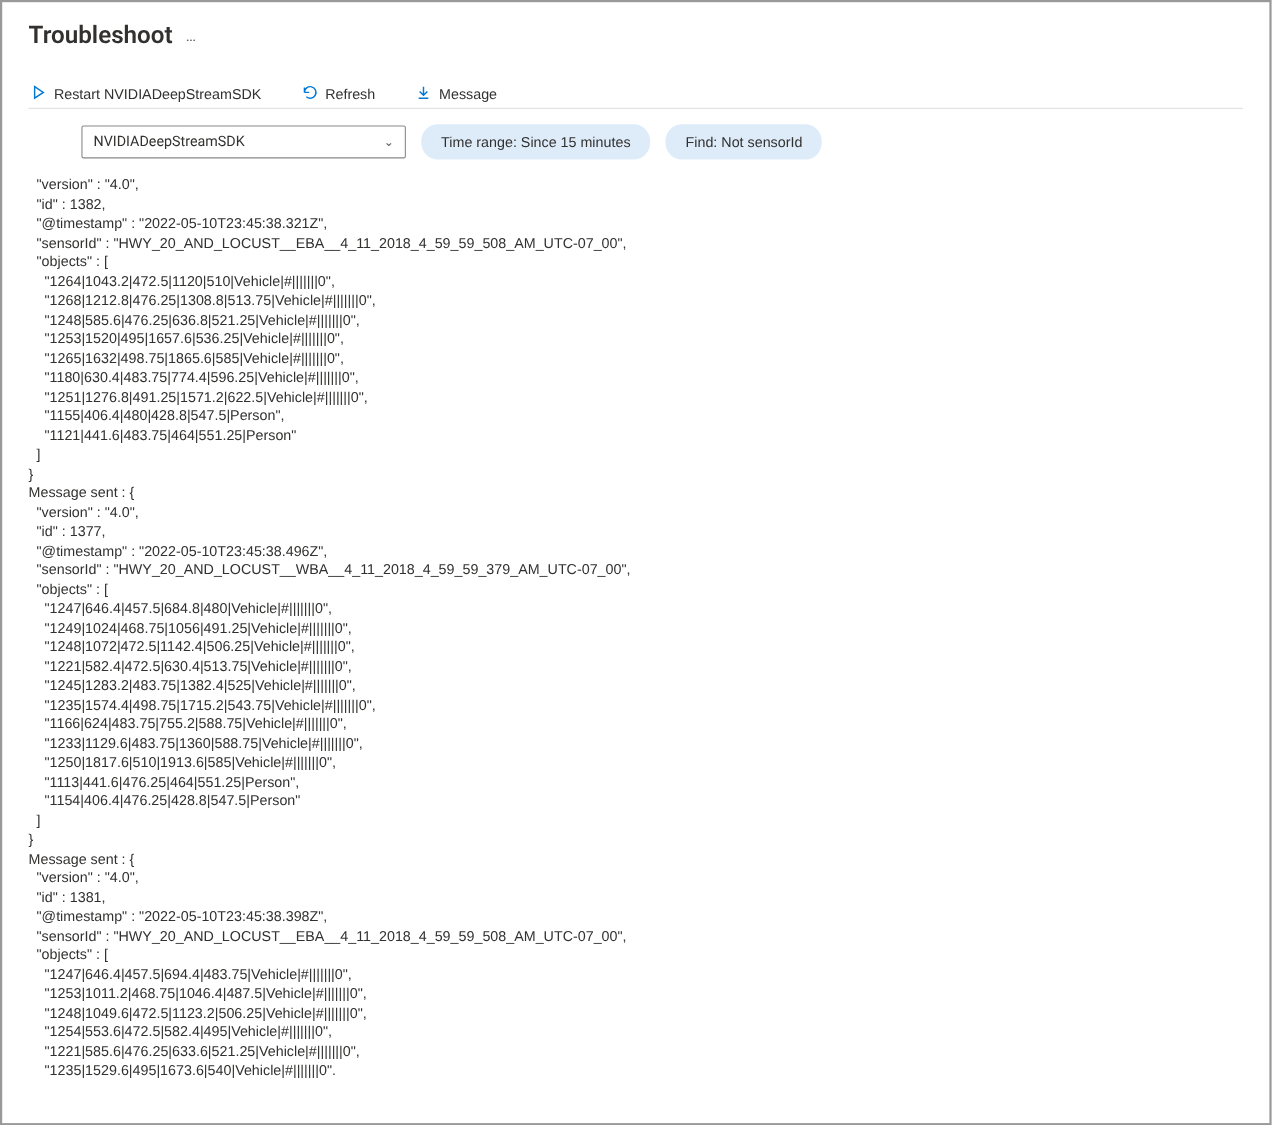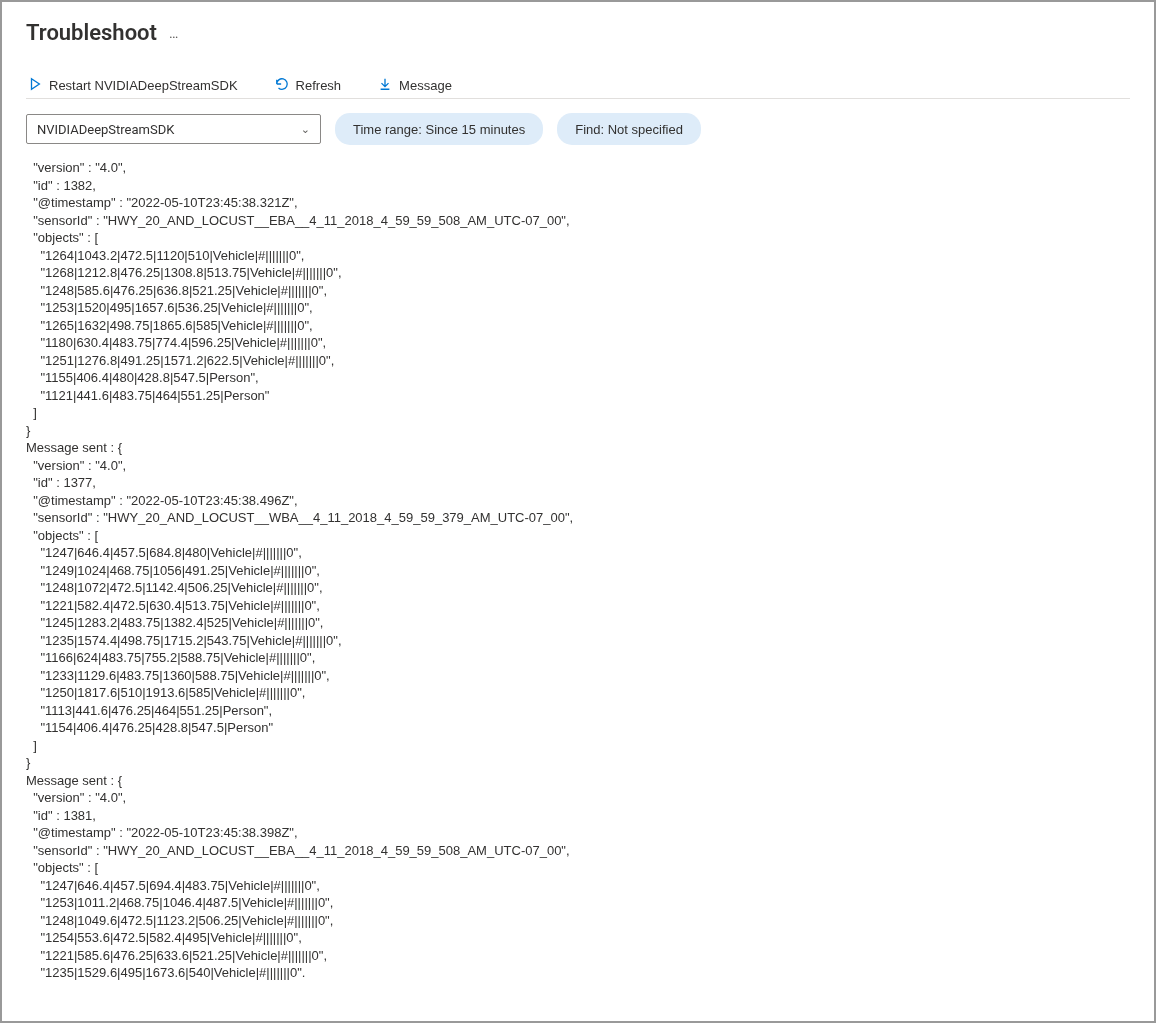--- a/index.html
+++ b/index.html
@@ -47,20 +47,21 @@
     }
     .tb-button svg { width: 14px; height: 14px; }
     .icon-play { stroke: #0078d4; fill: none; stroke-width: 1.5; }
     .icon-refresh { stroke: #0078d4; fill: none; stroke-width: 1.5; }
     .icon-download { stroke: #0078d4; fill: none; stroke-width: 1.5; }
     .filters-row {
       display: flex;
       align-items: center;
       gap: 14px;
       margin-bottom: 14px;
+      margin-left: 48px;
     }
     .select-wrap {
       position: relative;
       display: inline-flex;
       align-items: center;
       border: 1px solid #8a8886;
       border-radius: 2px;
       width: 295px;
       height: 30px;
       padding: 0 10px;
@@ -134,21 +135,21 @@
 
 <div class="filters-row">
   <div class="select-wrap">
     <span>NVIDIADeepStreamSDK</span>
     <span class="chev">⌄</span>
   </div>
   <button class="pill">
     <span>Time range: Since 15 minutes</span>
   </button>
   <button class="pill">
-    <span>Find: Not specified</span>
+    <span>Find: Not sensorId</span>
   </button>
 </div>
 
 <div class="log-area" id="log-area">  "version" : "4.0",
   "id" : 1382,
   "@timestamp" : "2022-05-10T23:45:38.321Z",
   "sensorId" : "HWY_20_AND_LOCUST__EBA__4_11_2018_4_59_59_508_AM_UTC-07_00",
   "objects" : [
     "1264|1043.2|472.5|1120|510|Vehicle|#|||||||0",
     "1268|1212.8|476.25|1308.8|513.75|Vehicle|#|||||||0",

